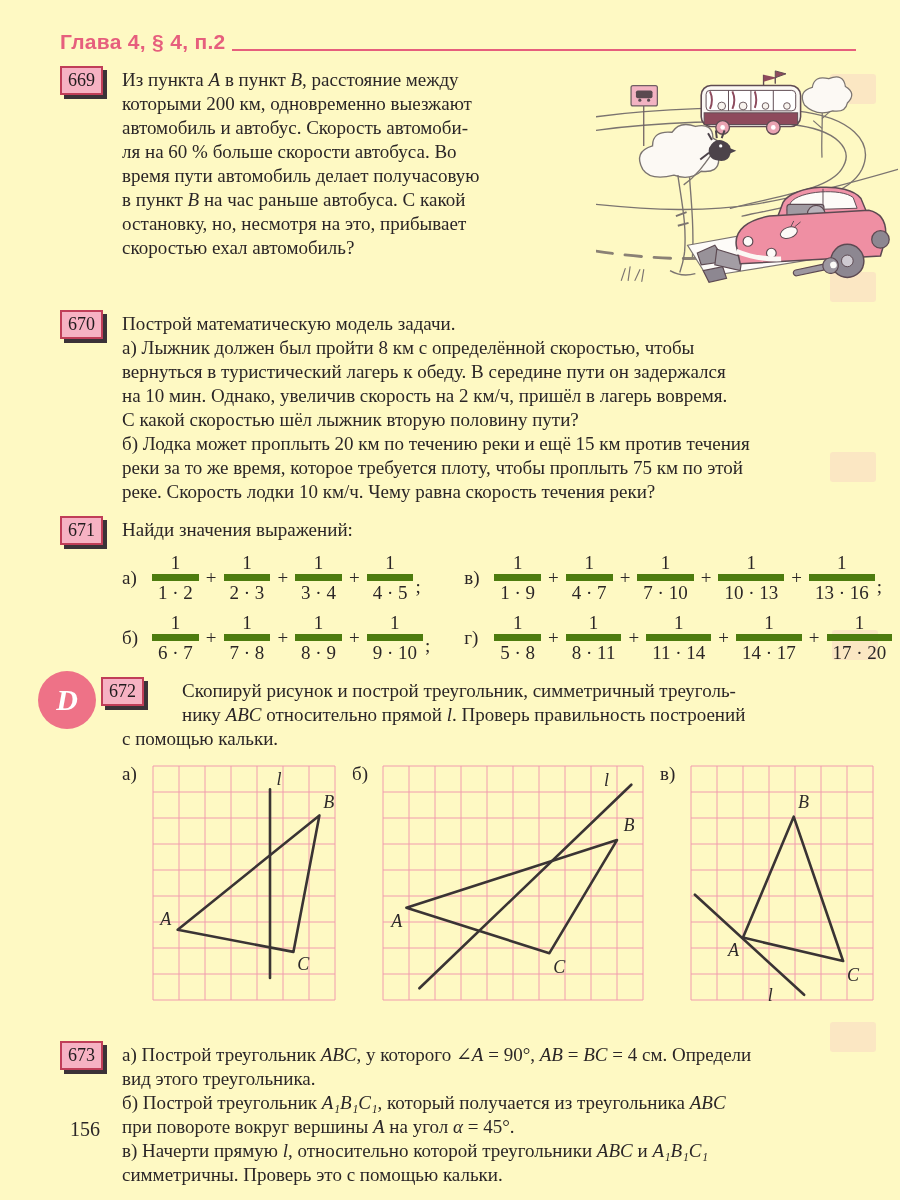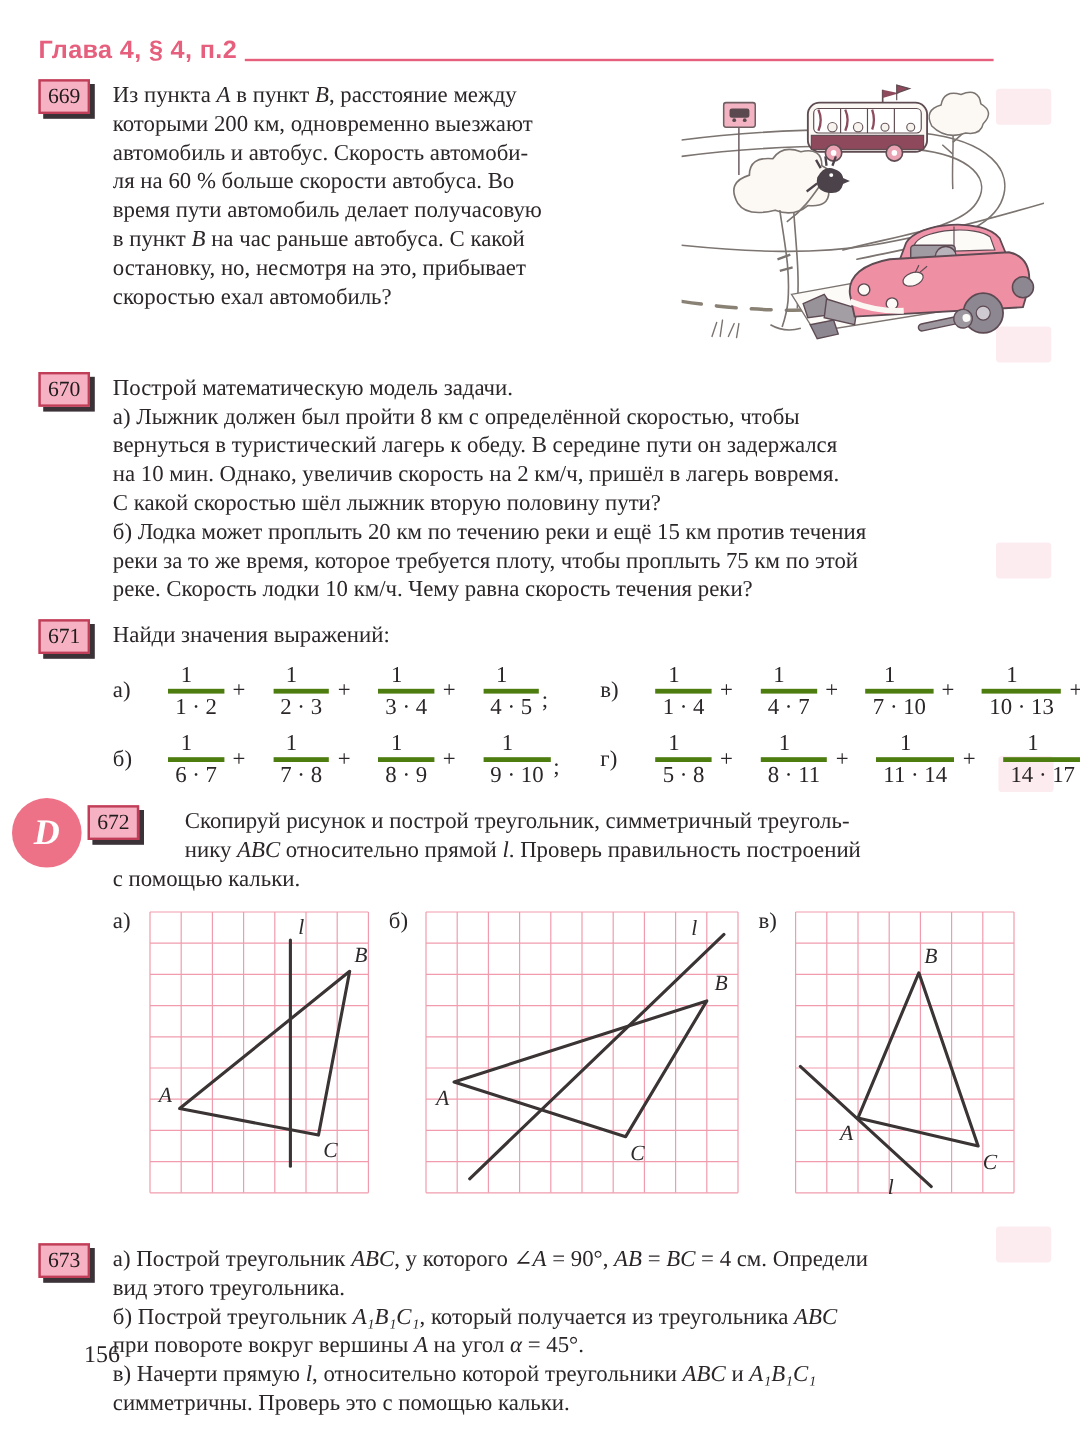--- a/index.html
+++ b/index.html
@@ -6,22 +6,22 @@
   body{
     width:900px;height:1200px;
     background:#f4efe8;
     font-family:"Liberation Serif","DejaVu Serif",serif;
     color:#2b2627;
     overflow:hidden;
   }
   .page{
     position:relative;
     width:900px;height:1200px;
-    background:#ffffff;
-    padding:30px 0 0 32px;
+    background:#fef9c3;
+    padding:30px 0 0 60px;
     box-sizing:border-box;
   }
   
   .chapter-head{display:flex;align-items:flex-end;width:796px;margin-bottom:14px;}
   .chapter-title{
     font-family:"Liberation Sans","DejaVu Sans",sans-serif;
     font-weight:bold;font-size:21px;color:#e65f7d;letter-spacing:.3px;
     padding-right:6px;white-space:nowrap;
   }
   .chapter-rule{flex:1;height:2.5px;background:#e65f7d;margin-bottom:3px;}
@@ -45,21 +45,21 @@
   
   .expr-grid{
     display:grid;grid-auto-flow:column;
     grid-template-rows:auto auto;grid-template-columns:auto auto;
     column-gap:34px;row-gap:8px;margin-top:10px;width:770px;
   }
   .expr{display:flex;align-items:center;font-size:19px;}
   .expr-label{width:30px;flex:0 0 auto;}
   .frac{display:inline-flex;flex-direction:column;align-items:center;line-height:1.15;}
   .frac .num{padding:0 4px;}
-  .frac .den{border-top:4px solid #4d7c0f;padding:1px 6px 0 6px;white-space:nowrap;margin-left:16px;}
+  .frac .den{border-top:7px solid #4d7c0f;padding:1px 6px 0 6px;white-space:nowrap;}
   .plus{margin:0 7px;}
   .expr-end{align-self:flex-end;margin-left:2px;margin-bottom:6px;}
   
   .problem-672{padding-left:122px;margin-top:16px;}
   .d-badge{
     position:absolute;left:-22px;top:-8px;width:58px;height:58px;border-radius:50%;
     background:#ee7287;color:#fff;display:flex;align-items:center;justify-content:center;
     font-style:italic;font-weight:bold;font-size:30px;
   }
   .problem-672 .numbox{left:41px;}
@@ -257,21 +257,21 @@
           <span class="frac">
             <span class="num">1</span>
             <span class="den">9 · 10</span>
           </span>
           <span class="expr-end">;</span>
         </div>
         <div class="expr">
           <span class="expr-label">в)</span>
           <span class="frac">
             <span class="num">1</span>
-            <span class="den">1 · 4</span>
+            <span class="den">1 · 9</span>
           </span>
           <span class="plus">+</span>
           <span class="frac">
             <span class="num">1</span>
             <span class="den">4 · 7</span>
           </span>
           <span class="plus">+</span>
           <span class="frac">
             <span class="num">1</span>
             <span class="den">7 · 10</span>

